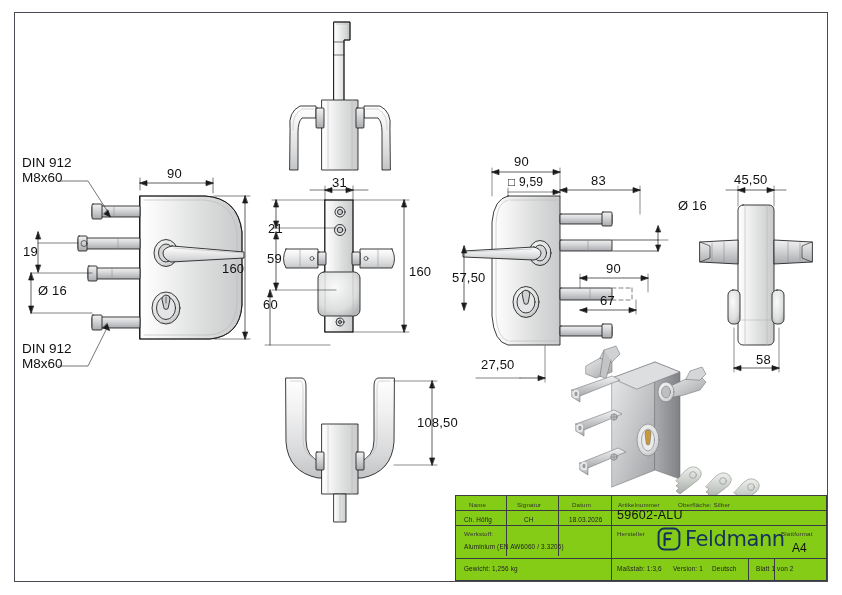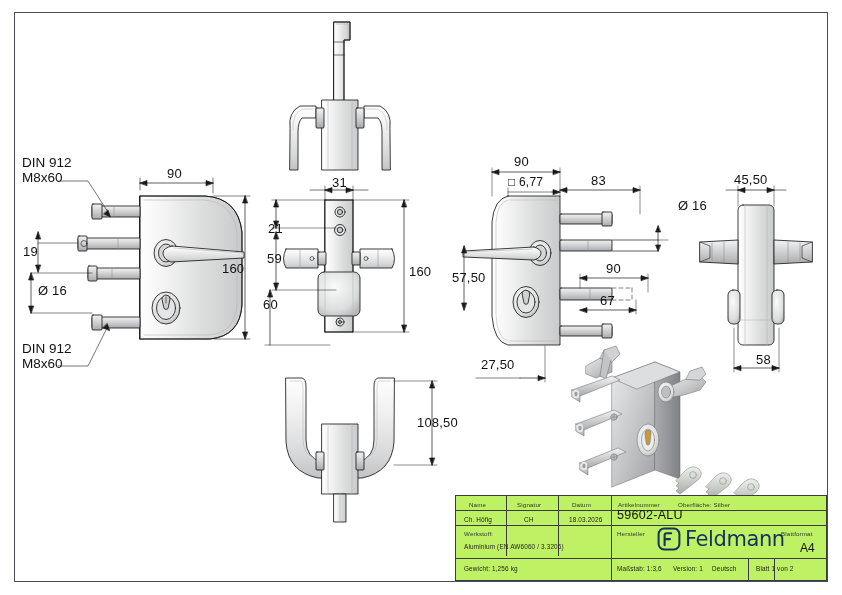--- a/index.html
+++ b/index.html
@@ -11,21 +11,21 @@
   svg{display:block;}
 
   
   .dim{position:absolute;font-size:13px;letter-spacing:.2px;color:#111;
        white-space:nowrap;line-height:1.05;font-family:"Liberation Sans",sans-serif;}
   .dim.small{font-size:12px;}
   .note{position:absolute;font-size:13.5px;line-height:1.12;color:#111;white-space:pre;}
 
   
   .tb{position:absolute;left:455px;top:495px;width:372px;height:86px;
-      border:1.1px solid #3b3b44;box-sizing:border-box;background:#bef264;}
+      border:1.1px solid #3b3b44;box-sizing:border-box;background:#84cc16;}
   .tb .vline,.tb .hline{position:absolute;background:#3b3b44;}
   .tb .hline{height:1px;left:0;right:0;}
   .tb .vline{width:1px;top:0;bottom:0;}
   .tbt{position:absolute;font-size:6.2px;color:#333;white-space:nowrap;
        letter-spacing:.15px;}
   .tbt.val{font-size:6.4px;color:#222;}
   .artnr{position:absolute;font-size:12.5px;color:#111;letter-spacing:.3px;}
   .a4{position:absolute;font-size:12px;color:#111;}
   .logo-wrap{position:absolute;display:flex;align-items:center;gap:4px;justify-content:space-between;}
   .logo-text{font-size:21px;color:#16325c;letter-spacing:-0.4px;
@@ -473,21 +473,21 @@
 
   <div class="dim" style="left:332px;top:176px;">31</div>
   <div class="dim" style="left:268px;top:222px;text-align:center;">21</div>
   <div class="dim" style="left:267px;top:252px;">59</div>
   <div class="dim" style="left:263px;top:298px;">60</div>
   <div class="dim" style="left:409px;top:265px;">160</div>
 
   <div class="dim" style="left:410px;top:416px;margin-left:7px;">108,50</div>
 
   <div class="dim" style="left:514px;top:155px;">90</div>
-  <div class="dim small" style="left:508px;top:176px;">□ 6,77</div>
+  <div class="dim small" style="left:508px;top:176px;">□ 9,59</div>
   <div class="dim" style="left:591px;top:174px;">83</div>
   <div class="dim" style="left:678px;top:199px;">Ø 16</div>
   <div class="dim" style="left:606px;top:262px;">90</div>
   <div class="dim" style="left:600px;top:294px;">67</div>
   <div class="dim" style="left:452px;top:271px;">57,50</div>
   <div class="dim" style="left:481px;top:358px;">27,50</div>
 
   <div class="dim" style="left:734px;top:173px;">45,50</div>
   <div class="dim" style="left:748px;top:353px;margin-left:8px;">58</div>
 
@@ -510,21 +510,21 @@
 
     <div class="tbt val" style="left:8px;top:20px;">Ch. Höfig</div>
     <div class="tbt val" style="left:68px;top:20px;">CH</div>
     <div class="tbt val" style="left:113px;top:20px;">18.03.2026</div>
     <div class="artnr" style="left:161px;top:12px;">59602-ALU</div>
 
     <div class="tbt" style="left:8px;top:34px;">Werkstoff:</div>
     <div class="tbt val" style="left:8px;top:47px;">Aluminium (EN AW6060 / 3.3206)</div>
     <div class="tbt" style="left:161px;top:34px;">Hersteller</div>
     <div class="tbt" style="left:325px;top:34px;">Blattformat</div>
-    <div class="a4" style="left:336px;top:45px;margin-left:8px;">A4</div>
+    <div class="a4" style="left:336px;top:45px;">A4</div>
 
     <div class="logo-wrap" style="left:201px;top:31px;">
       <svg width="24" height="24" viewBox="0 0 24 24">
         <rect x="1.6" y="1.6" width="20.8" height="20.8" rx="5.5" fill="none" stroke="#16325c" stroke-width="2"></rect>
         <path d="M14.2 6.2 H9.6 a2 2 0 0 0 -2 2 V18.2" fill="none" stroke="#16325c" stroke-width="2.1" stroke-linecap="round"></path>
         <line x1="8" y1="12.1" x2="13" y2="12.1" stroke="#16325c" stroke-width="2.1" stroke-linecap="round"></line>
       </svg>
       <span class="logo-text">Feldmann</span>
     </div>
 

